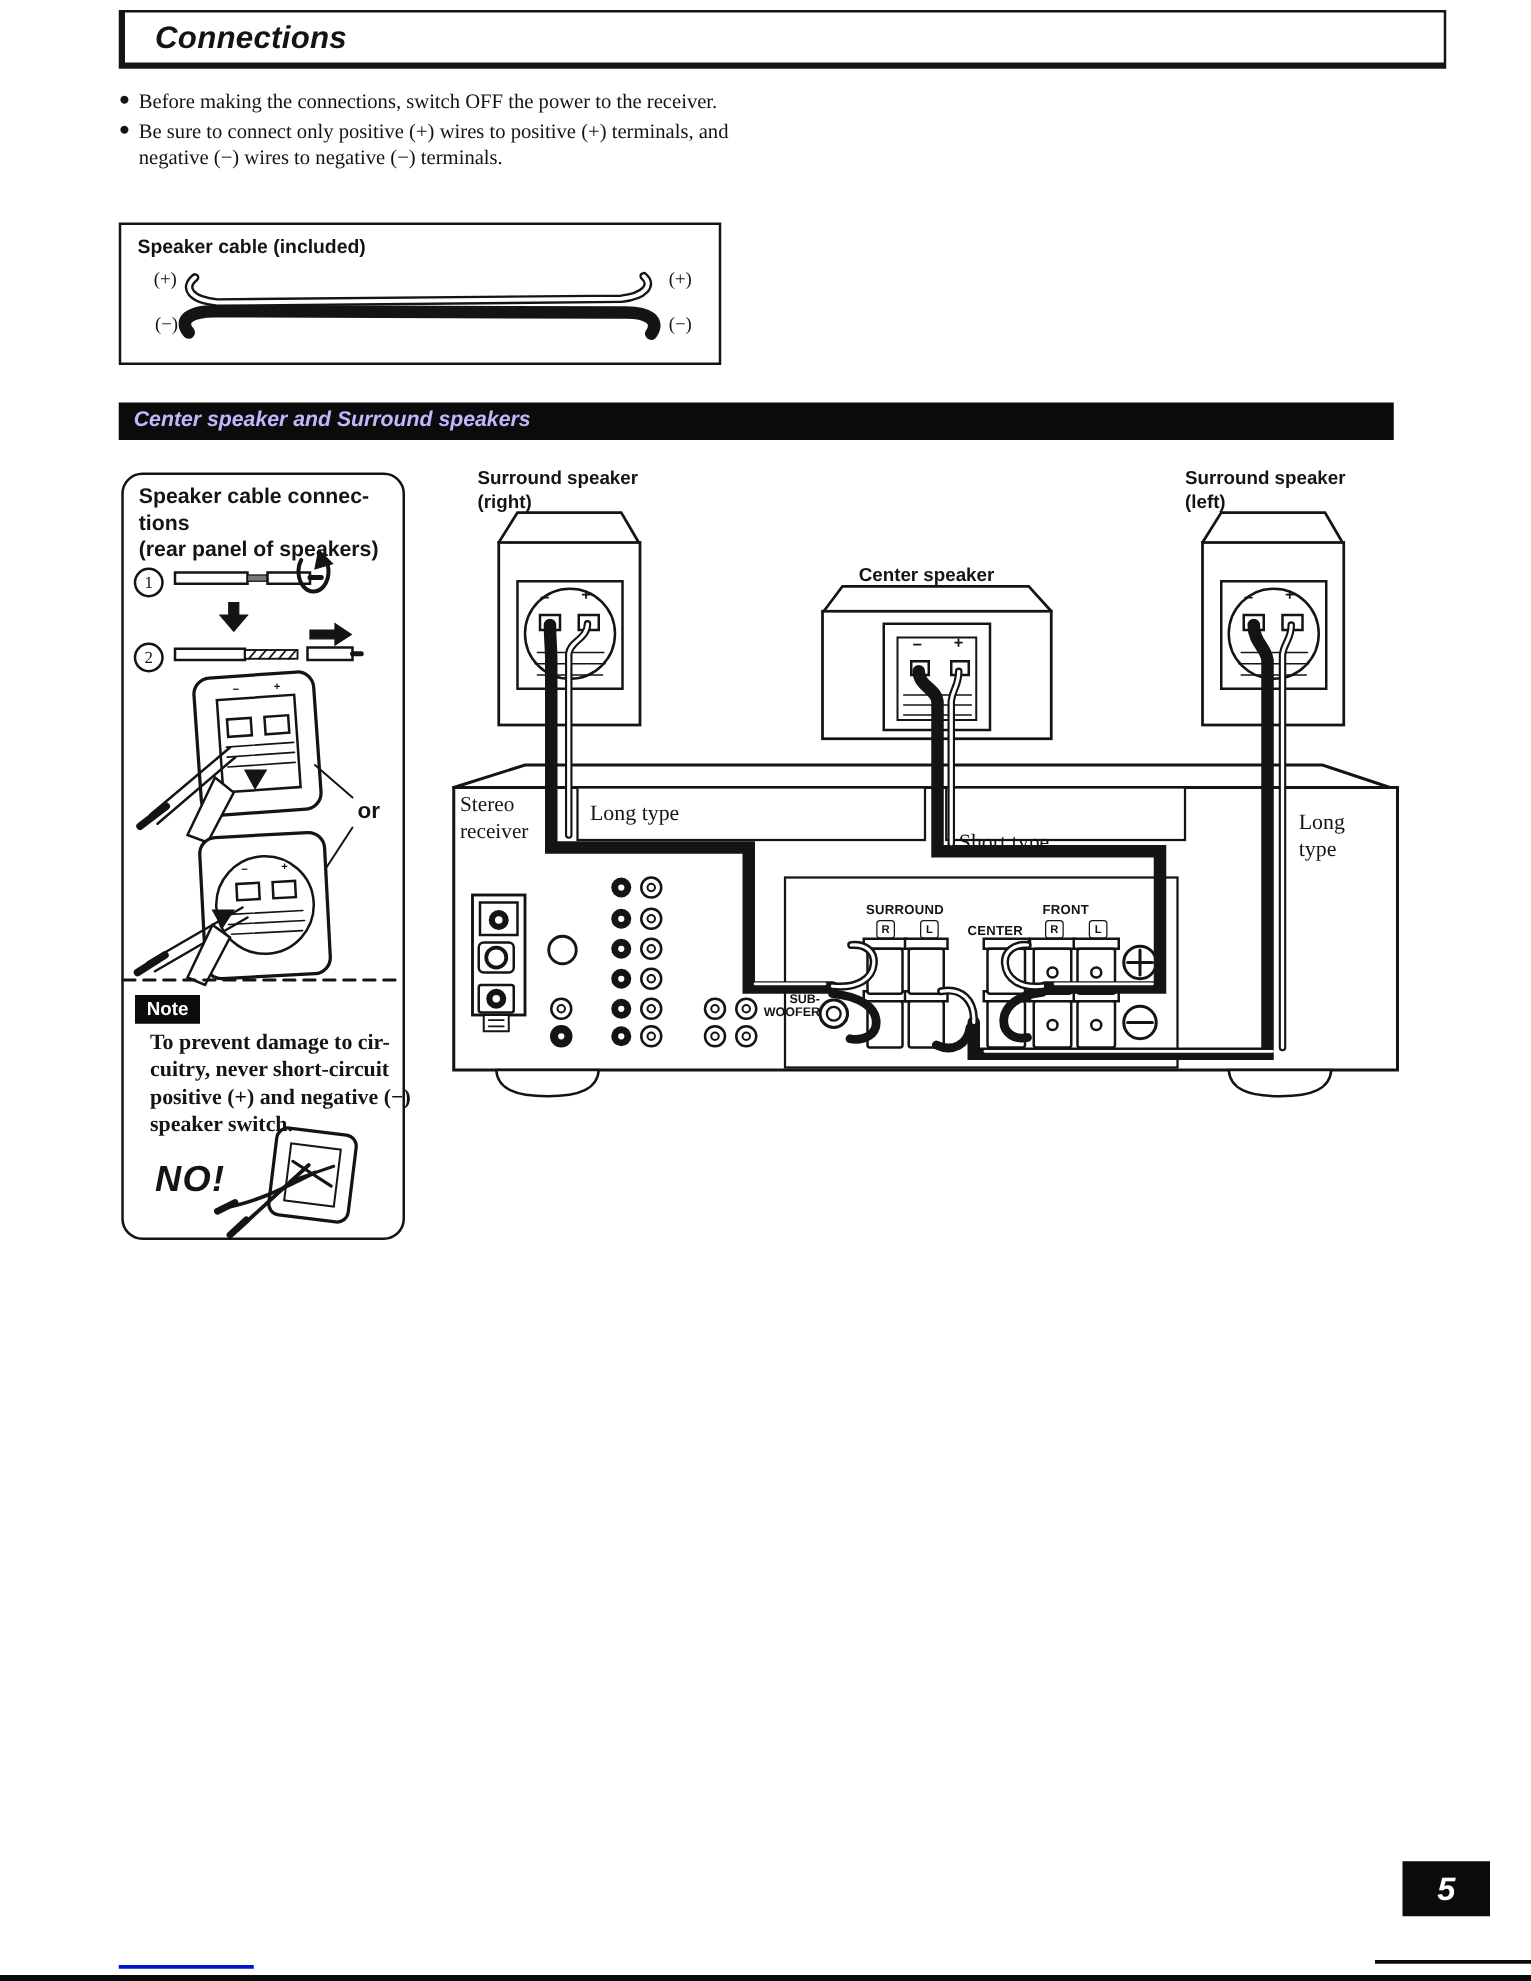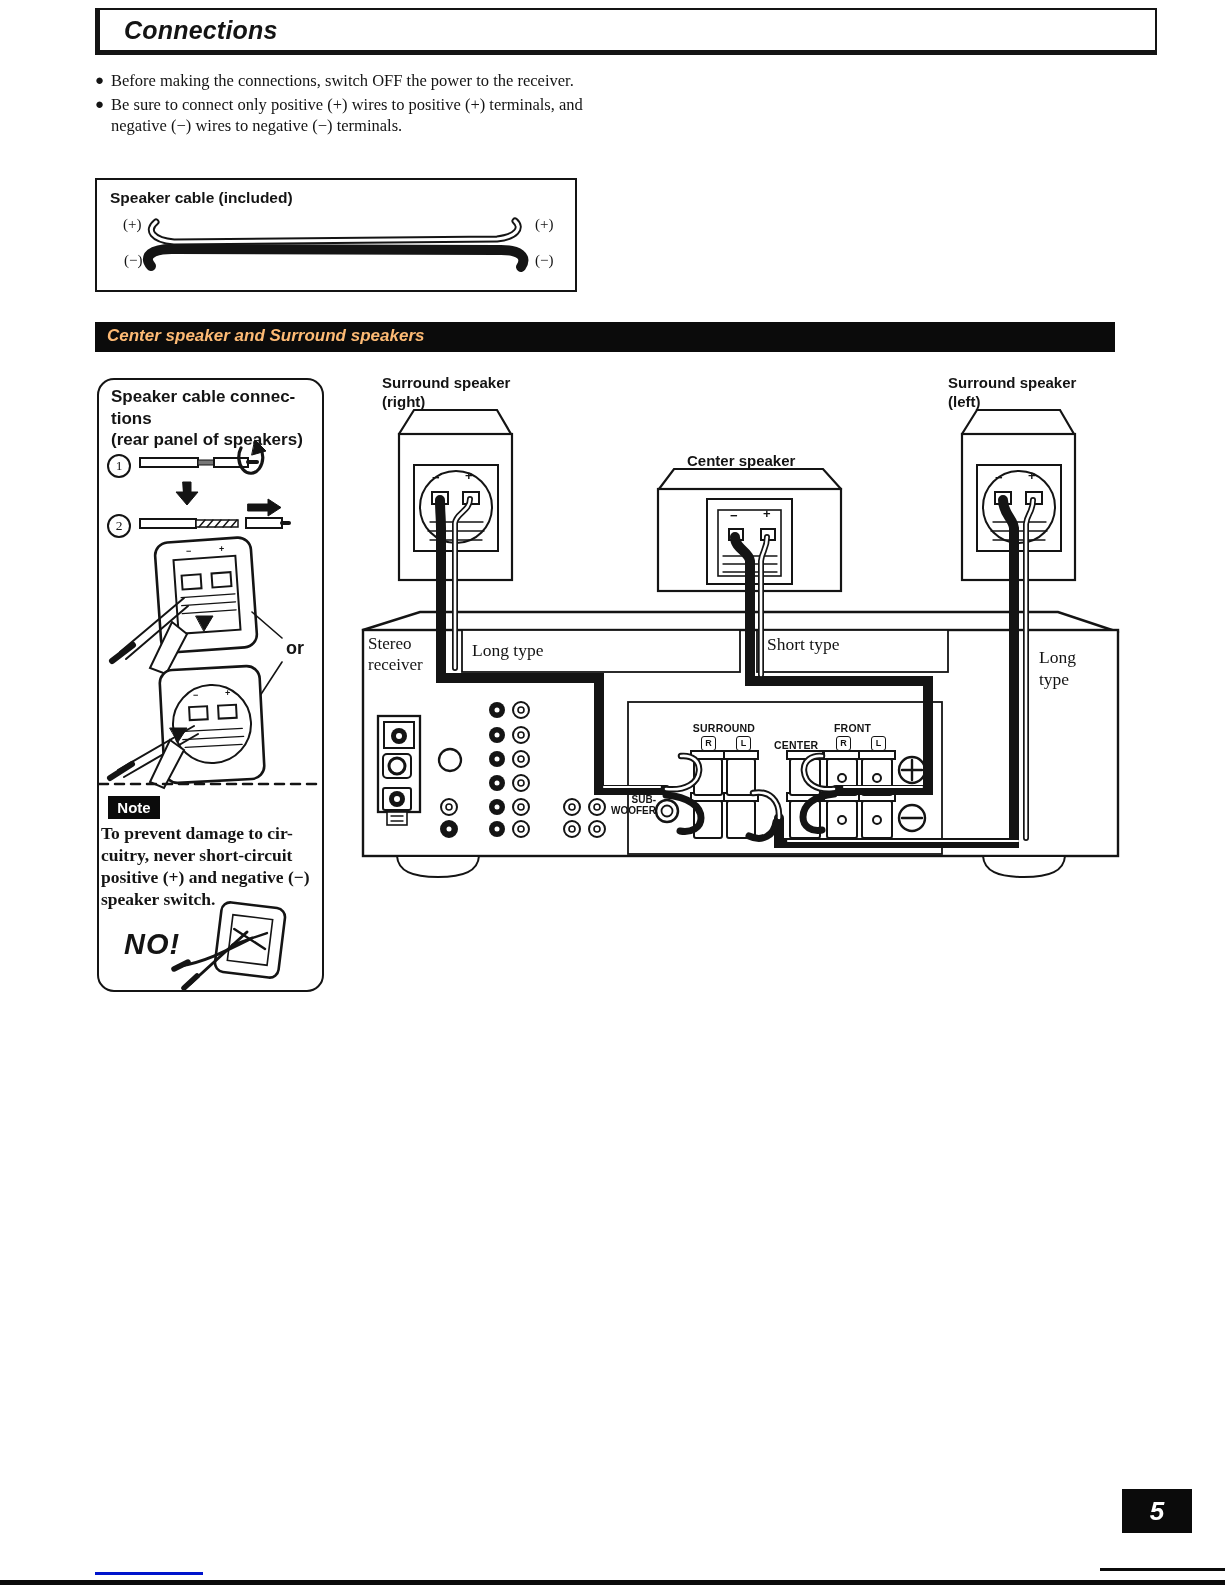--- a/index.html
+++ b/index.html
@@ -20,30 +20,30 @@
   .bullets{left:95px;top:70px;width:505px;}
   .bullet-row{display:flex;margin-bottom:2px;}
   .bullet-dot{width:16px;font-size:15px;line-height:21px;}
   .bullet-text{width:486px;font-size:16.5px;line-height:21.5px;}
   
   .cable-box{left:95px;top:178px;width:478px;height:110px;border:2.5px solid #141414;}
   .cable-title{left:13px;top:9px;font-size:15.5px;}
   .pm{font-size:15px;}
   
   .section-bar{left:95px;top:322px;width:1020px;height:30px;background:#0b0b0b;}
-  .section-title{left:12px;top:4px;color:#fdba74;font-size:17px;}
+  .section-title{left:12px;top:4px;color:#c4b5fd;font-size:17px;}
   
   .side-panel{left:97px;top:378px;width:223px;height:610px;border:2.5px solid #141414;border-radius:17px;}
   .sp-title{left:111px;top:386px;width:205px;font-size:17px;line-height:21.5px;}
   .circ-num{width:20px;height:20px;border:2px solid #141414;border-radius:50%;
     text-align:center;line-height:19px;font-size:13.5px;}
   .or-label{font-size:18px;}
   .note-badge{left:108px;top:796px;width:52px;height:23px;background:#0b0b0b;color:#fff;
     text-align:center;line-height:23px;font-size:15px;}
-  .note-line{left:101px;width:215px;font-size:17.5px;font-weight:600;line-height:22.5px;}
+  .note-line{left:120px;width:215px;font-size:17.5px;font-weight:600;line-height:22.5px;}
   .no-label{left:124px;top:928px;font-size:29px;letter-spacing:1px;}
   .tinypm{font-size:9px;font-weight:bold;font-family:"Liberation Sans",sans-serif;}
   
   .spk-label{font-size:15px;line-height:19px;}
   .recv-label{font-size:17px;line-height:21px;}
   .type-label{font-size:17.5px;line-height:22px;}
   .tsym{font-size:13px;}
   .term-label{font-size:10.5px;letter-spacing:0.2px;}
   .badge{width:13px;height:13px;border:1.5px solid #141414;border-radius:3px;
     font-size:9px;line-height:12px;text-align:center;font-weight:bold;
@@ -395,21 +395,21 @@
   <div class="abs tsym sans b" style="left:730px;top:508px;">−</div>
   <div class="abs tsym sans b" style="left:763px;top:506px;">+</div>
   <div class="abs tsym sans b" style="left:995px;top:470px;">−</div>
   <div class="abs tsym sans b" style="left:1028px;top:468px;">+</div>
 
   <div class="abs recv-label serif" style="left:368px;top:633px;">
     <div>Stereo</div>
     <div>receiver</div>
   </div>
   <div class="abs type-label serif" style="left:472px;top:639px;">Long type</div>
-  <div class="abs type-label serif" style="left:767px;top:633px;">Short type</div>
+  <div class="abs type-label serif" style="left:767px;top:662px;">Short type</div>
   <div class="abs type-label serif" style="left:1039px;top:646px;">
     <div>Long</div>
     <div>type</div>
   </div>
 
   <div class="abs term-label sans b" style="left:692px;top:722px;width:64px;text-align:center;">SURROUND</div>
   <div class="abs term-label sans b" style="left:774px;top:739px;">CENTER</div>
   <div class="abs term-label sans b" style="left:834px;top:722px;width:58px;text-align:left;">FRONT</div>
   <div class="abs badge" style="left:701px;top:736px;">R</div>
   <div class="abs badge" style="left:736px;top:736px;">L</div>

